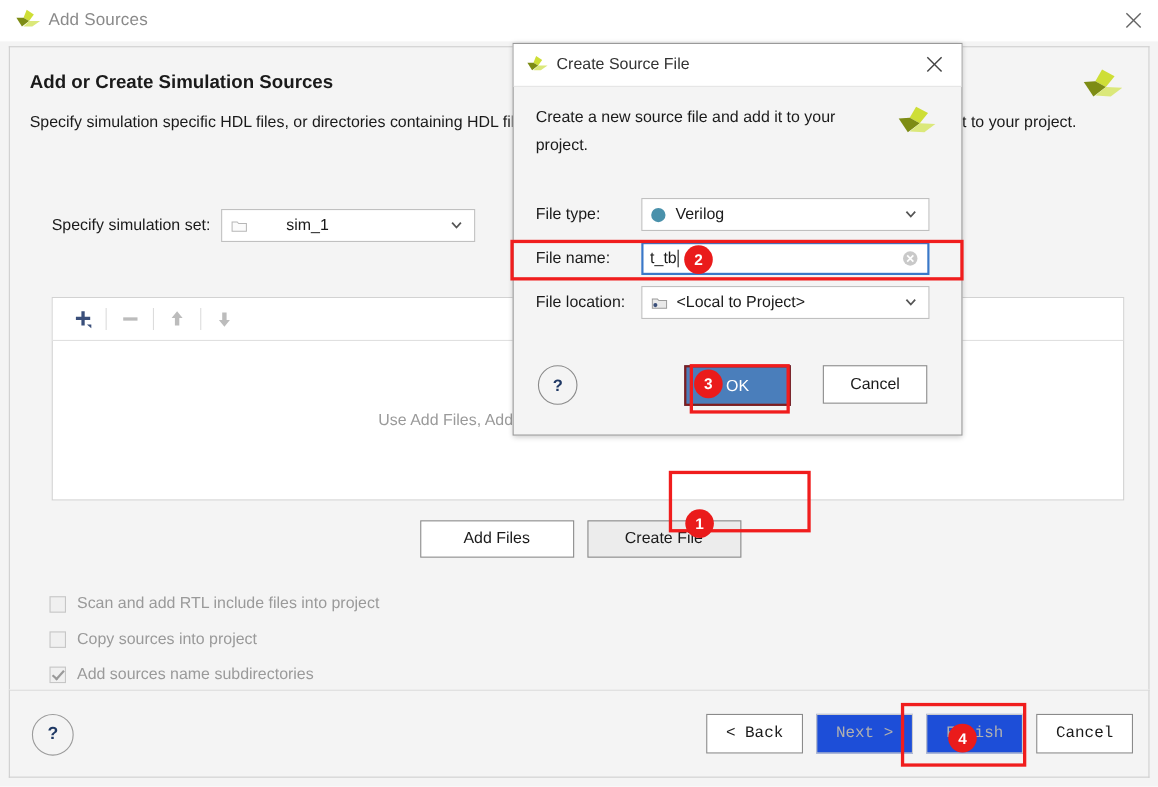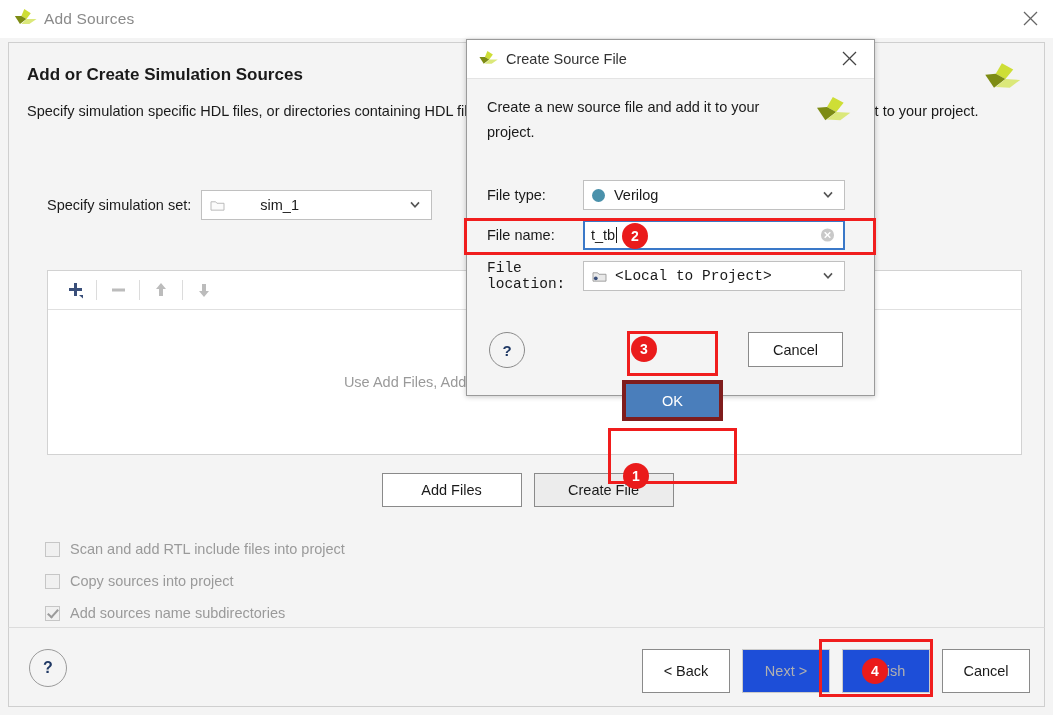--- a/index.html
+++ b/index.html
@@ -135,21 +135,21 @@
     position: absolute; left: 20px; top: 21px;
     width: 36px; height: 36px; border-radius: 50%;
     border: 1px solid #9a9a9a; background: #f4f4f4;
     display: flex; align-items: center; justify-content: center;
     font-size: 16px; font-weight: bold; color: #1f3864;
   }
   .nav-btns {
     position: absolute; right: 14px; top: 21px;
     display: flex; gap: 12px; align-items: center;
   }
-  .nav-btns .btn { min-width: 88px; height: 44px; }
+  .nav-btns .btn { min-width: 88px; height: 36px; font-family: Liberation Mono, monospace; }
 
   
   .dlg {
     position: absolute; left: 466px; top: 39px;
     width: 409px; height: 357px;
     background: #f4f4f4;
     border: 1px solid #9a9a9a;
     box-sizing: border-box;
     box-shadow: 0 1px 5px rgba(0,0,0,.22);
   }
@@ -169,21 +169,21 @@
     position: absolute; left: 20px; top: 55px; width: 300px;
     font-size: 14.5px; color: #1a1a1a; line-height: 25px;
   }
   .dlg-logo { position: absolute; right: 22px; top: 55px; width: 40px; height: 34px; }
 
   .dlg-row { position: absolute; display: flex; align-items: center; }
   .dlg-label { font-size: 14.5px; color: #1a1a1a; width: 96px; }
 
   .row-filetype { left: 20px; top: 140px; }
   .row-filename { left: 20px; top: 180px; }
-  .row-filelocation { left: 20px; top: 220px; font-family: Liberation Mono, monospace; }
+  .row-filelocation { left: 20px; top: 220px; }
 
   .combo-dlg { width: 262px; }
   .verilog-dot {
     width: 13px; height: 13px; border-radius: 50%;
     background: #4a91ab; margin-right: 9px; flex: 0 0 auto;
   }
   .txtfield {
     position: relative; width: 262px; height: 30px; box-sizing: border-box;
     background: #fff; border: 2px solid #3a78c8;
     display: flex; align-items: center; padding-left: 6px;
@@ -203,24 +203,23 @@
     position: absolute; left: 22px; top: 12px;
     width: 34px; height: 34px; border-radius: 50%;
     border: 1px solid #8a8a8a; background: #f4f4f4;
     display: flex; align-items: center; justify-content: center;
     font-size: 15px; font-weight: bold; color: #1f3864;
   }
   .btn-ok {
     position: absolute; left: 155px; top: 12px;
     width: 93px; height: 33px;
     background: #4a7ebb; color: #ffffff;
-    border: 4px solid #7f1d1d;
+    border: 2px solid #7f1d1d;
     display: flex; align-items: center; justify-content: center;
     font-size: 14.5px;
-    margin-top: 48px;
   }
   .btn-cancel {
     position: absolute; left: 281px; top: 12px;
     width: 93px; height: 33px;
     background: #fff; color: #1a1a1a; border: 1px solid #8a8a8a;
     display: flex; align-items: center; justify-content: center;
     font-size: 14.5px;
   }
 
   

